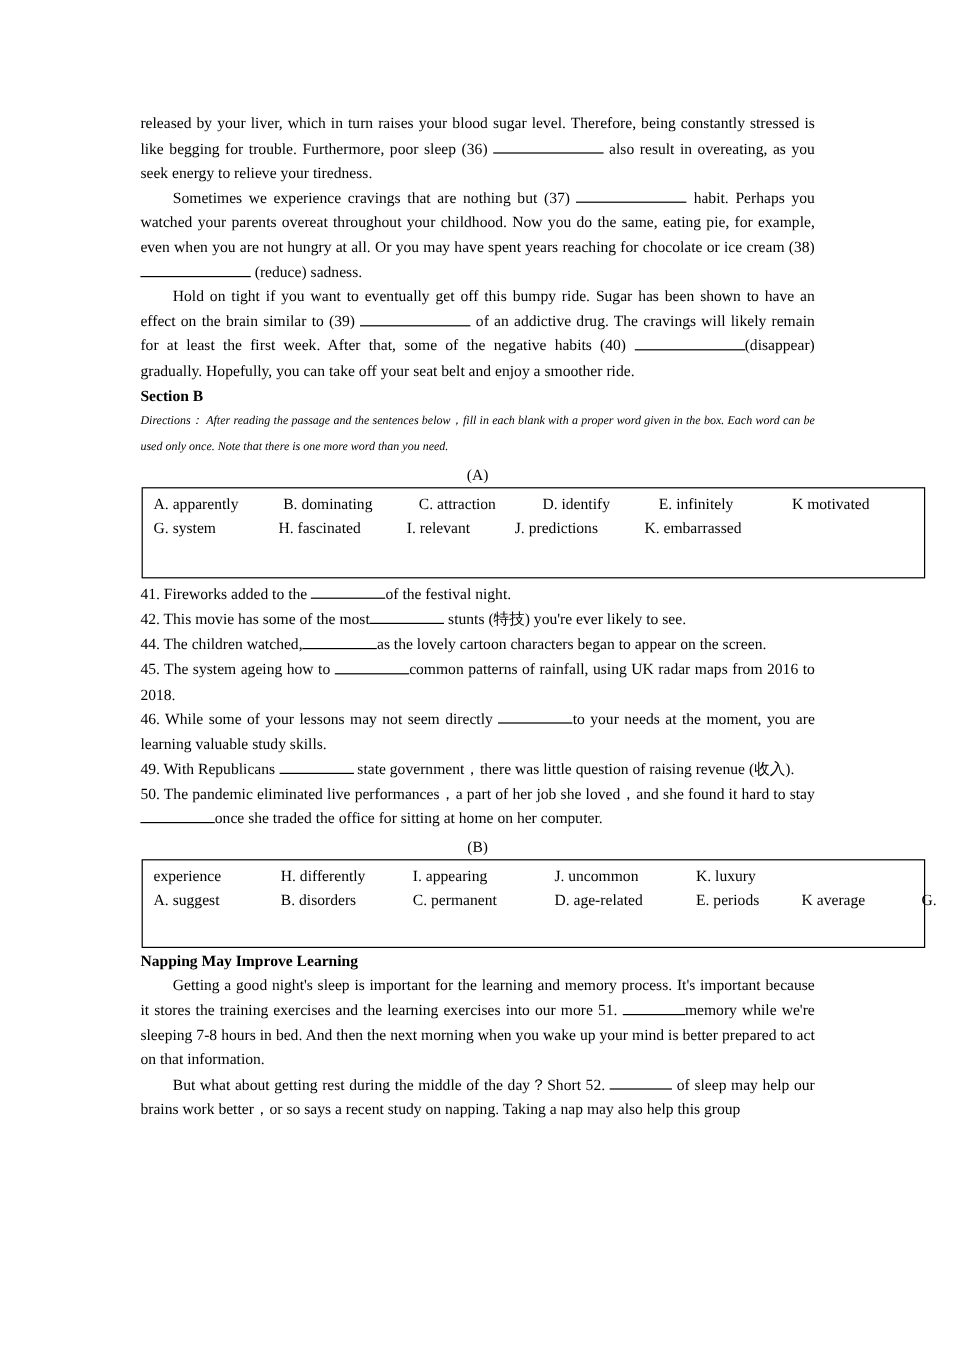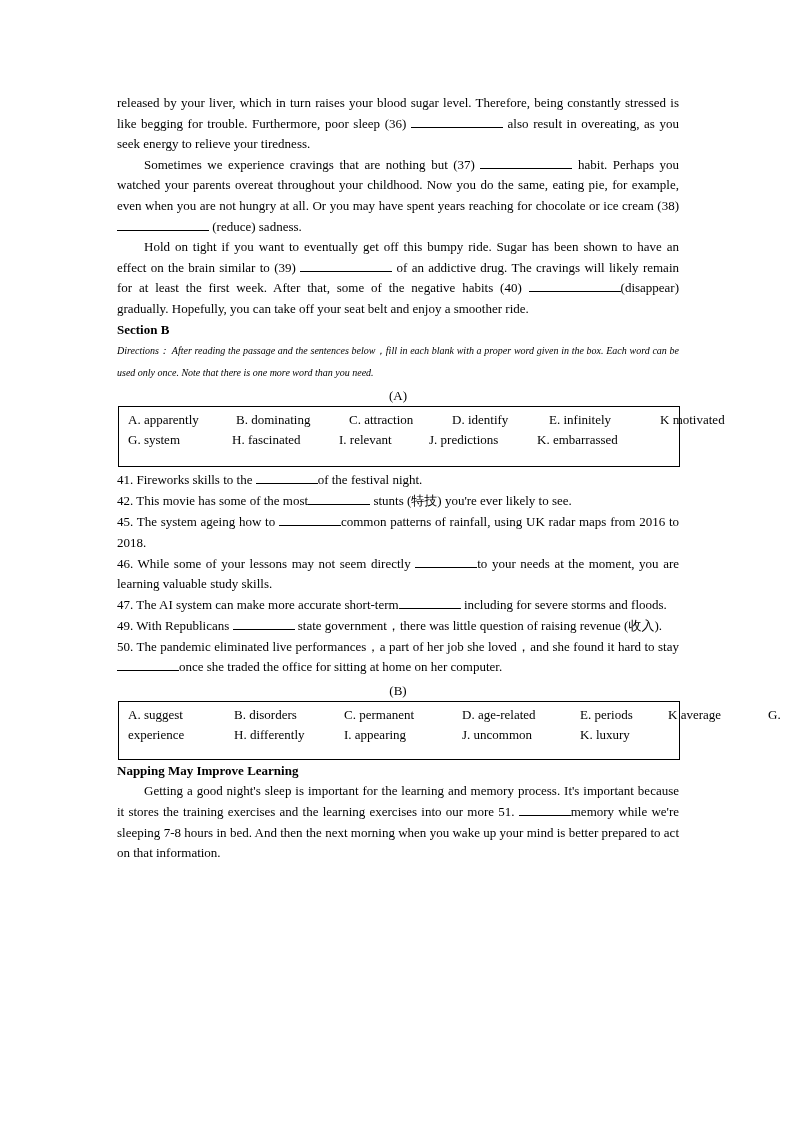--- a/index.html
+++ b/index.html
@@ -65,23 +65,23 @@
   .box-label {
     margin: 0;
     font-size: 13.0px;
     line-height: 20px;
     text-align: center;
     width: 562px;
   }
   .wordbox {
     box-sizing: border-box;
     border: 1px solid #000000;
-    width: 562px;
+    width: 653px;
     margin-left: 1px;
-    padding: 3px 0 3px 0;
+    padding: 3px 0 18px 0;
   }
   .wordbox-row {
     display: block;
     font-size: 13.0px;
     line-height: 19.6px;
     white-space: nowrap;
     padding-left: 9px;
   }
   .wb-item { display: inline-block; }
 
@@ -145,45 +145,46 @@
     <p class="box-label">(A)</p>
 
     <div class="wordbox">
       <span class="wordbox-row"><span class="wb-item a-c1">A. apparently</span><span class="wb-item a-c2">B. dominating</span><span class="wb-item a-c3">C. attraction</span><span class="wb-item a-c4">D. identify</span><span class="wb-item a-c5">E. infinitely</span><span class="wb-item">K motivated</span></span>
       <span class="wordbox-row"><span class="wb-item a2-c1">G. system</span><span class="wb-item a2-c2">H. fascinated</span><span class="wb-item a2-c3">I. relevant</span><span class="wb-item a2-c4">J. predictions</span><span class="wb-item">K. embarrassed</span></span>
       <div style="height:14px"></div>
     </div>
 
     <div class="sp-3"></div>
 
-    <p class="q"><span>41.</span> <span>Fireworks skills to the</span> <span class="blank b-short"></span><span>of the festival night.</span></p>
+    <p class="q"><span>41.</span> <span>Fireworks added to the</span> <span class="blank b-short"></span><span>of the festival night.</span></p>
 
     <p class="q"><span>42.</span> <span>This movie has some of the most</span><span class="blank b-short"></span> <span>stunts (特技) you're ever likely to see.</span></p>
 
 
+    <p class="q"><span>44.</span> <span>The children watched,</span><span class="blank b-short"></span><span>as the lovely cartoon characters began to appear on the screen.</span></p>
 
     <p class="q"><span>45.</span> <span>The system ageing how to</span> <span class="blank b-short"></span><span>common patterns of rainfall, using UK radar maps from 2016 to 2018.</span></p>
 
     <p class="q"><span>46.</span> <span>While some of your lessons may not seem directly</span> <span class="blank b-short"></span><span>to your needs at the moment, you are learning valuable study skills.</span></p>
 
-    <p class="q"><span>47.</span> <span>The AI system can make more accurate short-term</span><span class="blank b-short"></span> <span>including for severe storms and floods.</span></p>
 
 
     <p class="q"><span>49.</span> <span>With Republicans</span> <span class="blank b-short"></span> <span>state government，there was little question of raising revenue (收入).</span></p>
 
     <p class="q"><span>50.</span> <span>The pandemic eliminated live performances，a part of her job she loved，and she found it hard to stay</span> <span class="blank b-short"></span><span>once she traded the office for sitting at home on her computer.</span></p>
 
     <div class="sp-3"></div>
     <p class="box-label">(B)</p>
 
     <div class="wordbox">
+      <span class="wordbox-row"><span class="wb-item b2-c1">experience</span><span class="wb-item b2-c2">H. differently</span><span class="wb-item b2-c3">I. appearing</span><span class="wb-item b2-c4">J. uncommon</span><span class="wb-item">K. luxury</span></span>
       <span class="wordbox-row"><span class="wb-item b-c1">A. suggest</span><span class="wb-item b-c2">B. disorders</span><span class="wb-item b-c3">C. permanent</span><span class="wb-item b-c4">D. age-related</span><span class="wb-item b-c5">E. periods</span><span class="wb-item b-c6">K average</span><span class="wb-item">G.</span></span>
-      <span class="wordbox-row"><span class="wb-item b2-c1">experience</span><span class="wb-item b2-c2">H. differently</span><span class="wb-item b2-c3">I. appearing</span><span class="wb-item b2-c4">J. uncommon</span><span class="wb-item">K. luxury</span></span>
       <div style="height:12px"></div>
     </div>
 
     <p class="title-center">Napping May Improve Learning</p>
 
     <p class="para indent"><span>Getting a good night's sleep is important for the learning and memory process. It's important because it stores the training exercises and the learning exercises into our more 51.</span> <span class="blank b-xs"></span><span>memory while we're sleeping 7-8 hours in bed. And then the next morning when you wake up your mind is better prepared to act on that information.</span></p>
 
+    <p class="para indent"><span>But what about getting rest during the middle of the day？Short 52.</span> <span class="blank b-xs"></span> <span>of sleep may help our brains work better，or so says a recent study on napping. Taking a nap may also help this group</span></p>
 
   </div>
 </div>
 
 </body></html>

